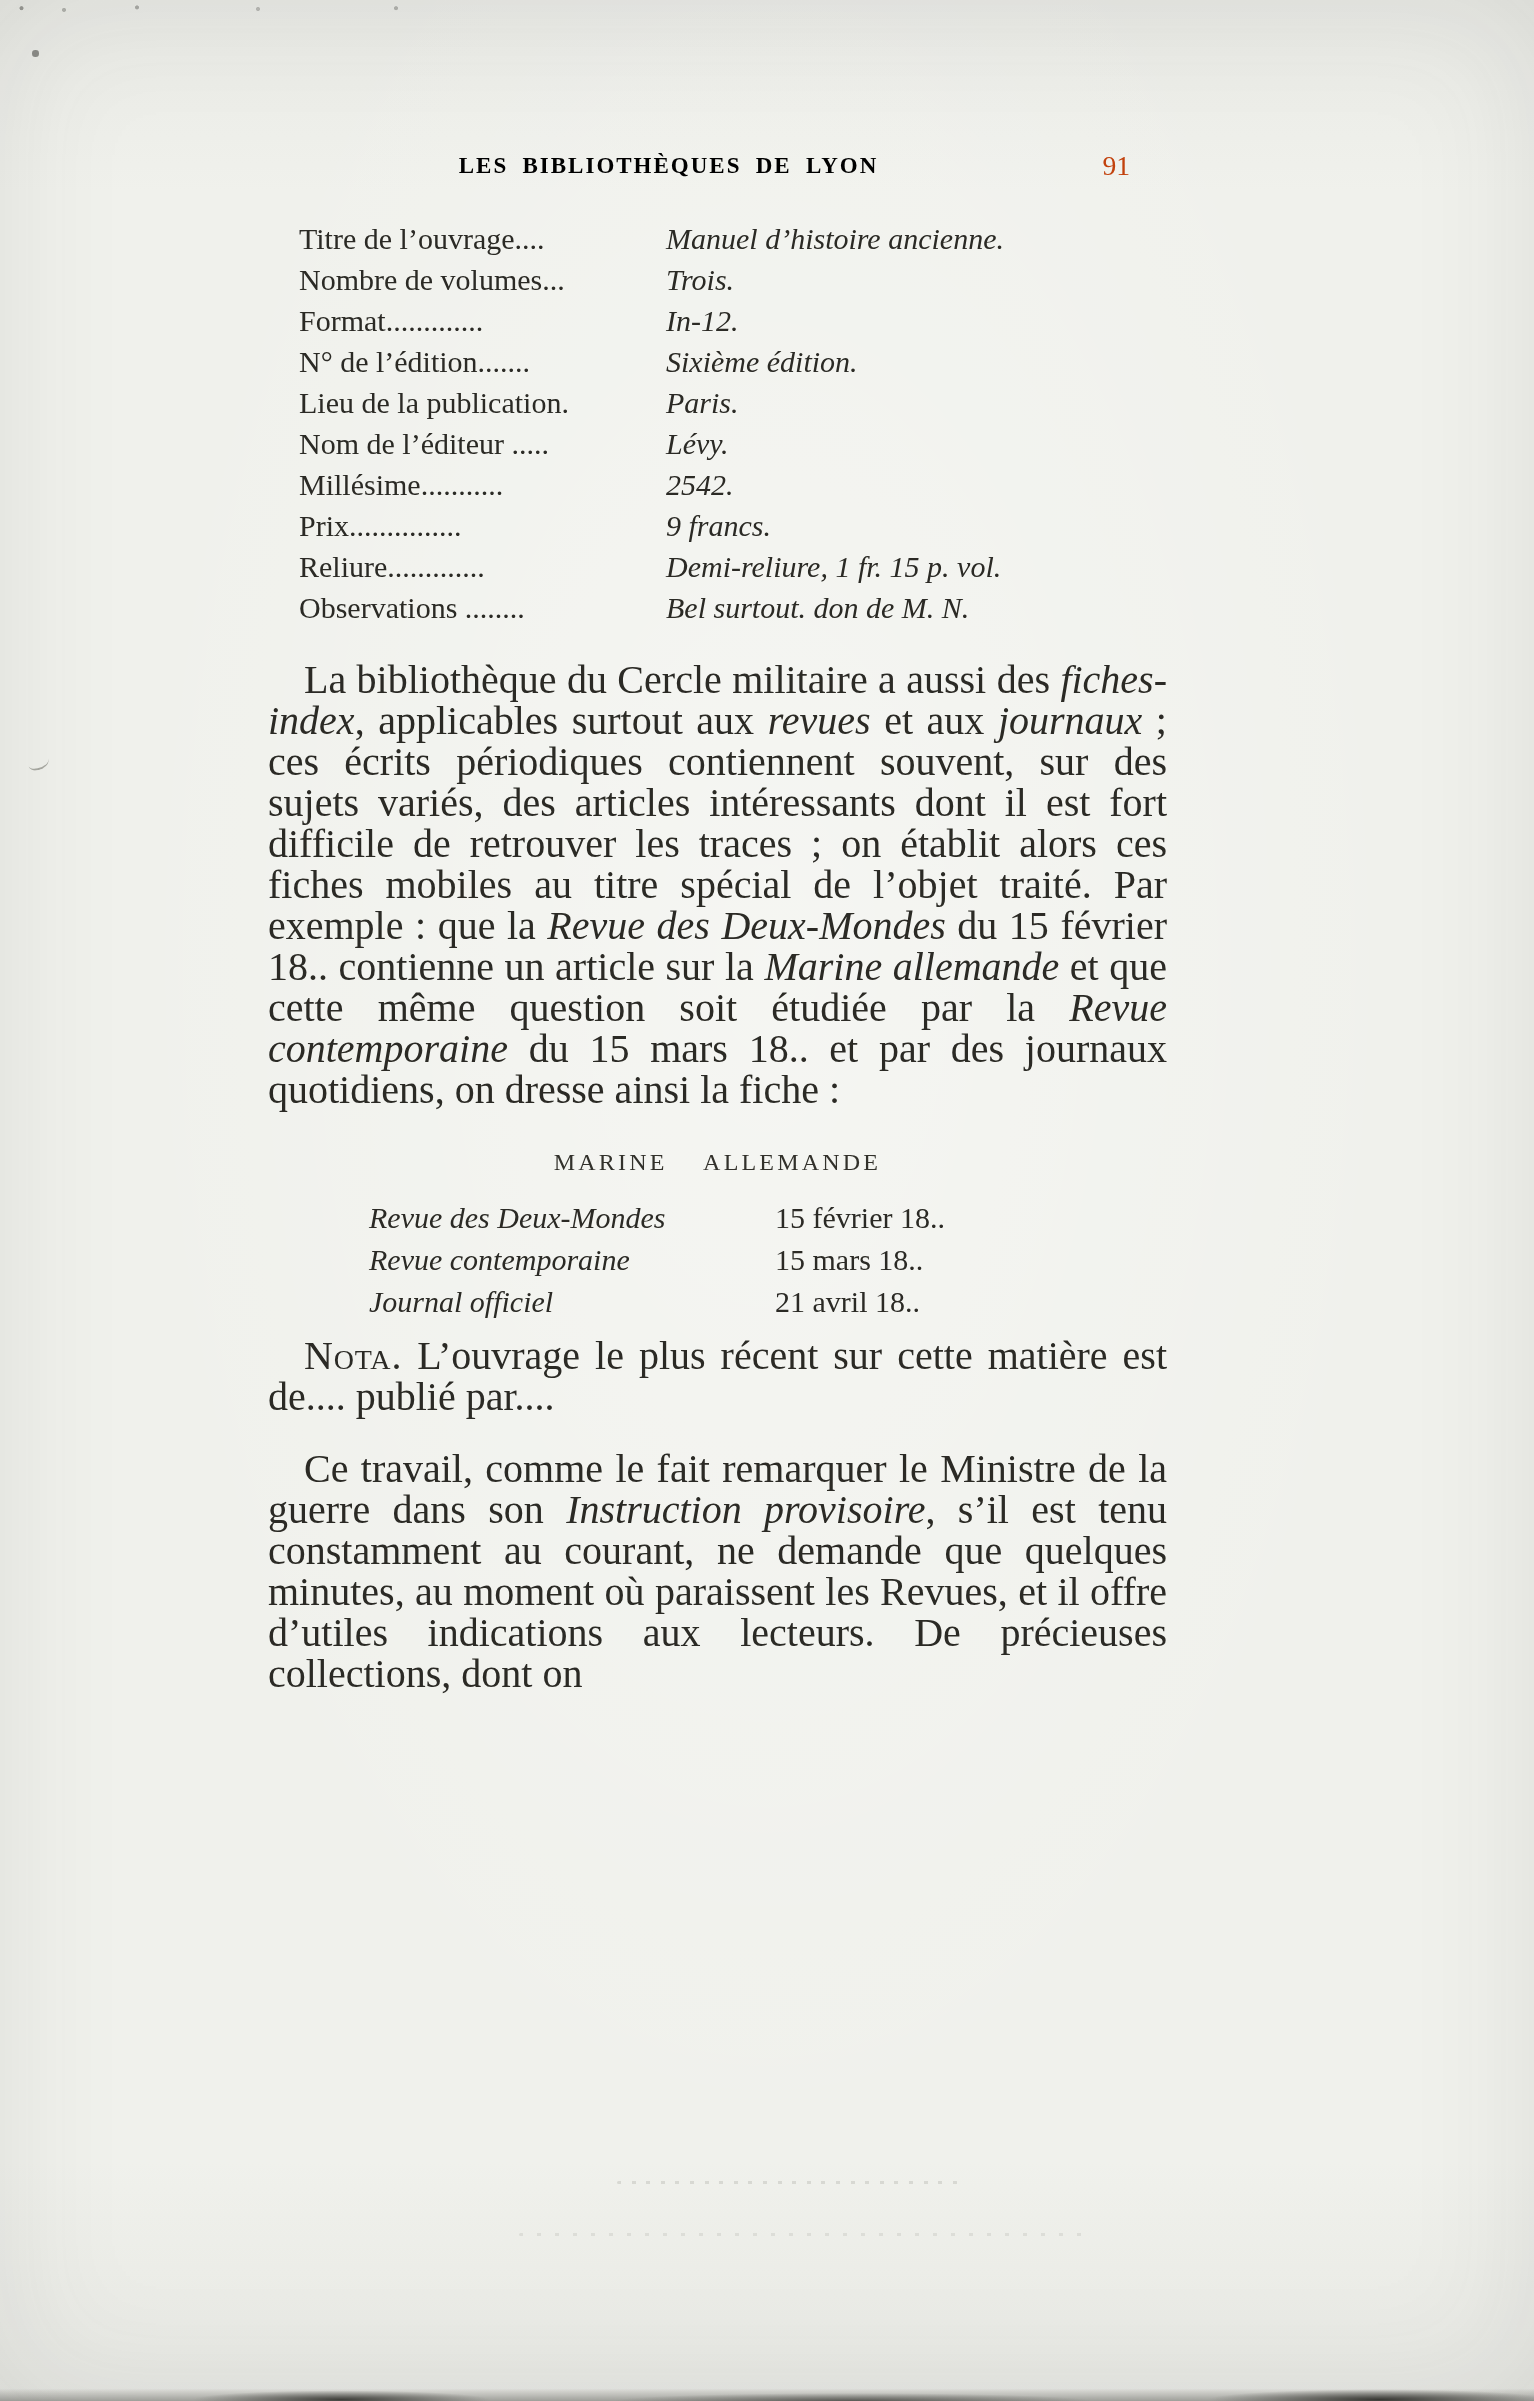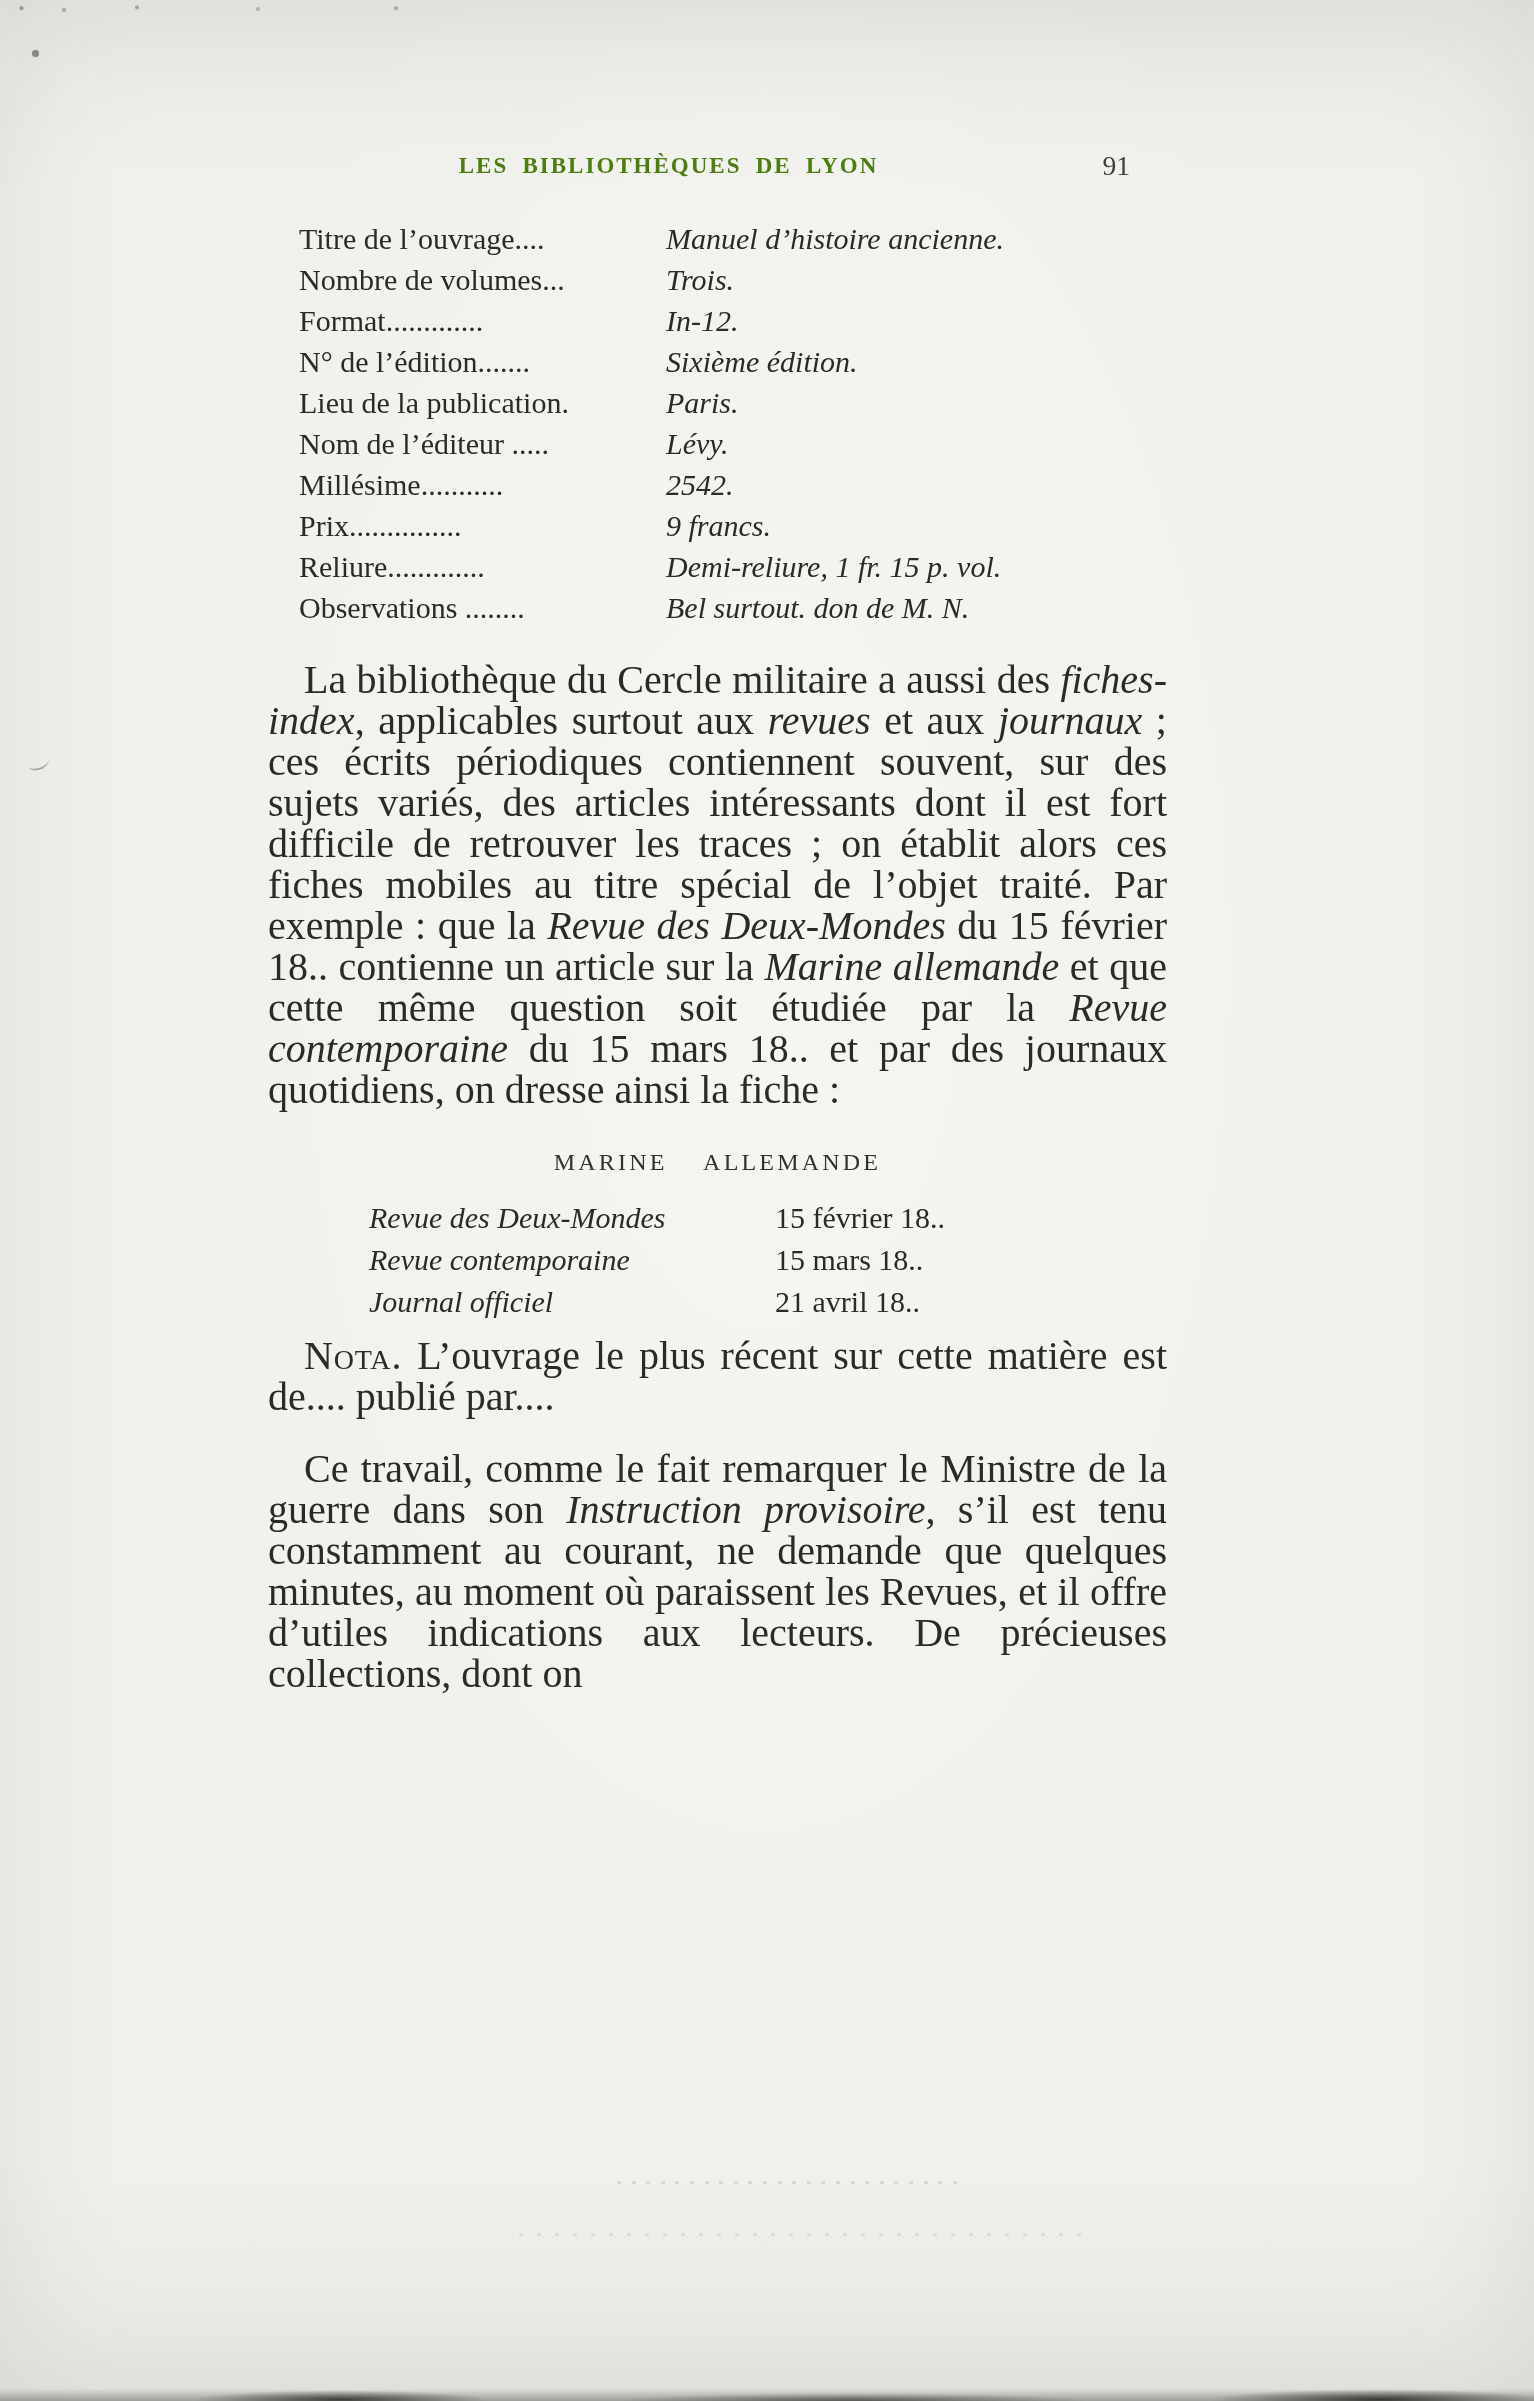--- a/index.html
+++ b/index.html
@@ -31,28 +31,28 @@
     margin-bottom: 24px;
   }
   .running-title {
     display: block;
     text-align: center;
     transform: translateX(-49px);
     font-size: 23px;
     font-weight: bold;
     letter-spacing: 2px;
     word-spacing: 6.5px;
-    color: #4d7c0f;
+    color: #000000;
   }
   .folio {
     position: absolute;
     right: 37px;
     top: -3.2px;
     font-size: 27.6px;
-    color: #404040;
+    color: #c2410c;
   }
 
   
   .record { margin: 29px 0 9px 31px; }
   .rec-row {
     display: flex;
     line-height: 41px;
     font-size: 30px;
     white-space: nowrap;
   }

